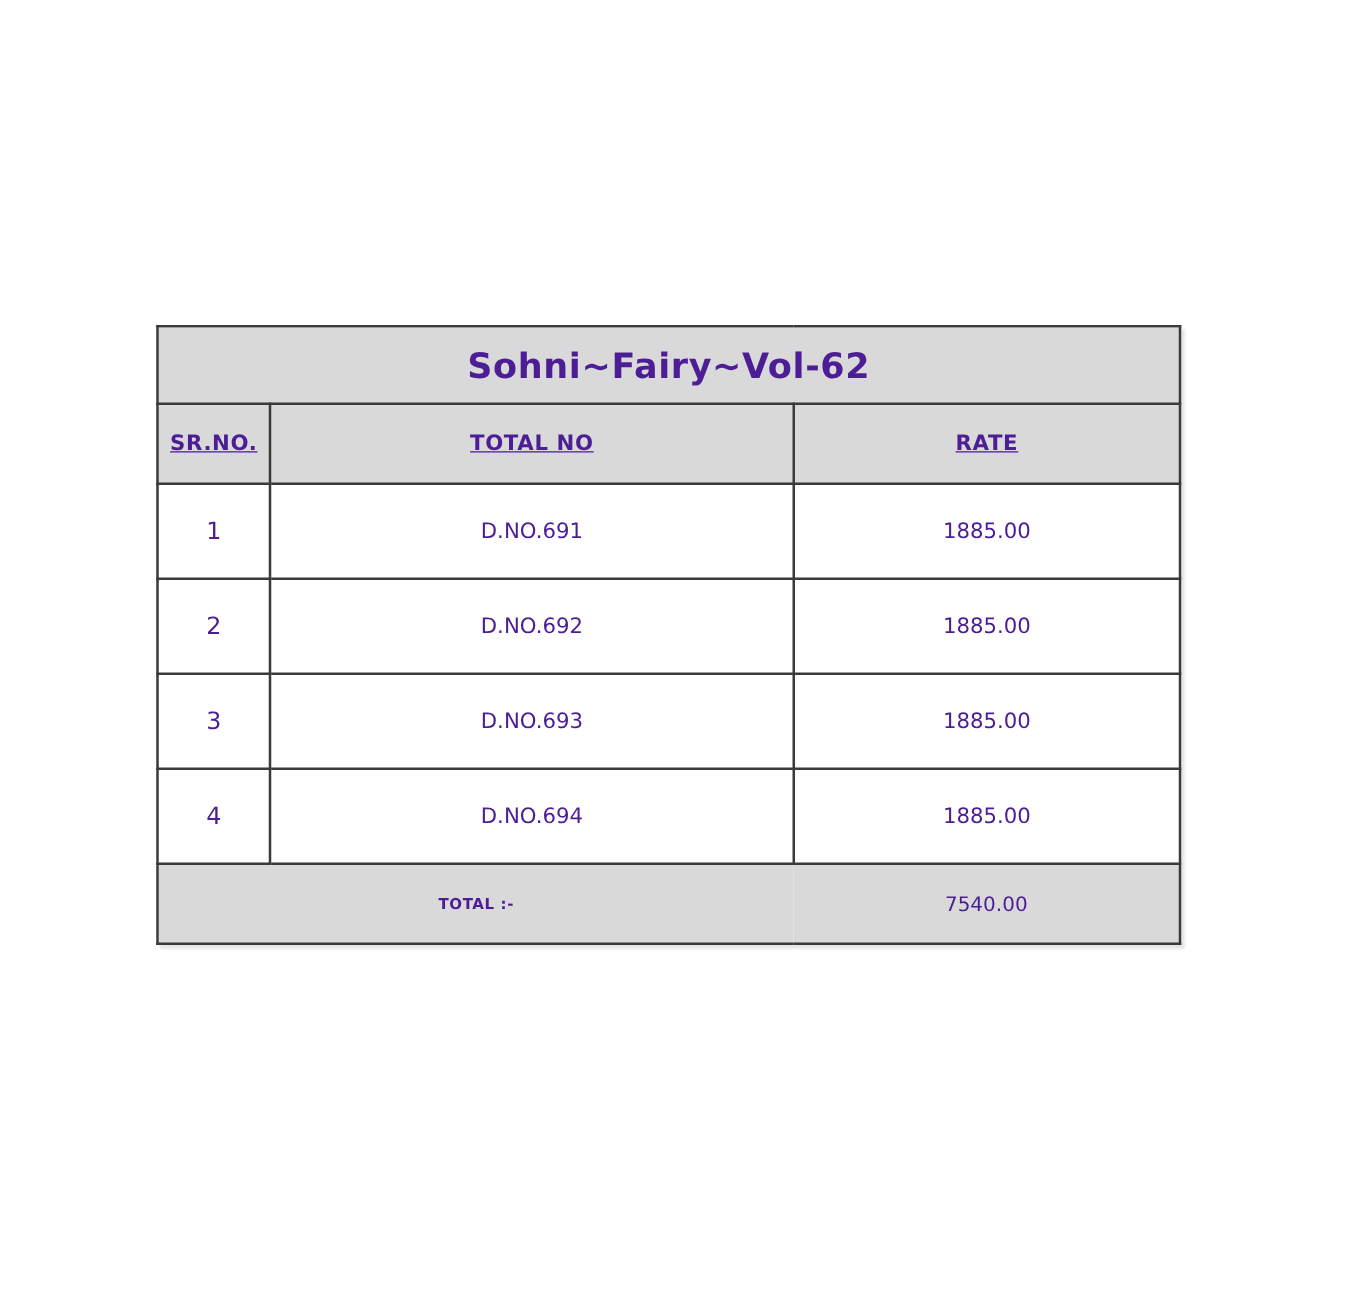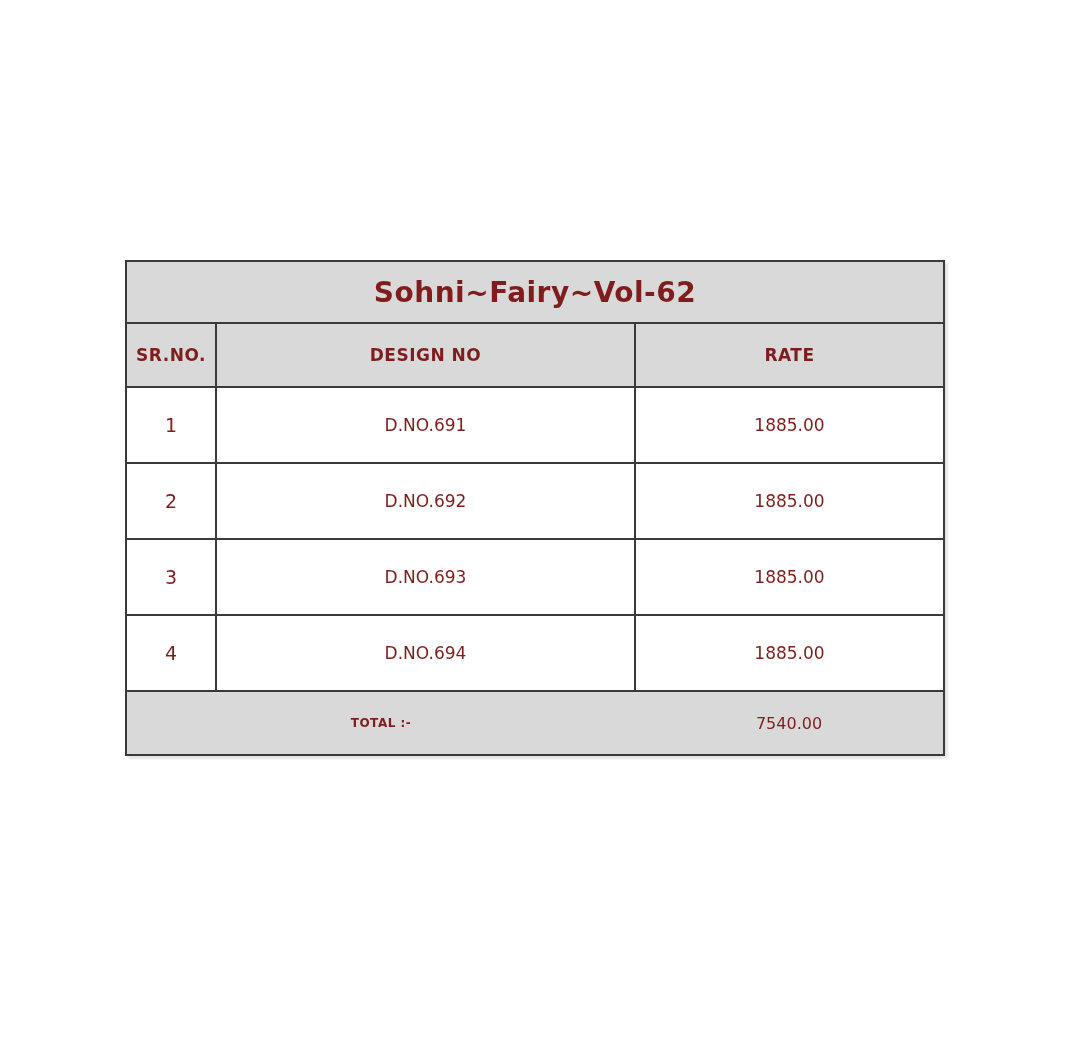--- a/index.html
+++ b/index.html
@@ -23,37 +23,38 @@
     width: 818px;
     border-collapse: collapse;
     table-layout: fixed;
     background: #ffffff;
     box-shadow: 3px 3px 2px rgba(0,0,0,0.10);
   }
   .price-table td, .price-table th {
     border: 2px solid #3a3a3a;
     text-align: center;
     vertical-align: middle;
-    color: #7f1d1d;
+    color: #4c1d95;
     overflow: hidden;
     white-space: nowrap;
   }
   .title-row td {
     height: 62px;
     background: #d9d9d9;
     font-size: 28px;
     font-weight: bold;
     letter-spacing: 0.5px;
   }
   .header-row th {
     height: 64px;
     background: #d9d9d9;
     font-size: 17px;
     font-weight: bold;
     letter-spacing: 0.5px;
+    text-decoration: underline;
   }
   .data-row td {
     height: 76px;
     background: #ffffff;
     font-size: 17px;
     font-weight: normal;
   }
   .data-row td.sr-cell {
     font-size: 19px;
   }
@@ -82,21 +83,21 @@
       <col style="width:90px">
       <col style="width:419px">
       <col style="width:309px">
     </colgroup>
     <tbody>
       <tr class="title-row">
         <td colspan="3">Sohni~Fairy~Vol-62</td>
       </tr>
       <tr class="header-row">
         <th>SR.NO.</th>
-        <th>DESIGN NO</th>
+        <th>TOTAL NO</th>
         <th>RATE</th>
       </tr>
       <tr class="data-row">
         <td class="sr-cell">1</td>
         <td>D.NO.691</td>
         <td>1885.00</td>
       </tr>
       <tr class="data-row">
         <td class="sr-cell">2</td>
         <td>D.NO.692</td>

